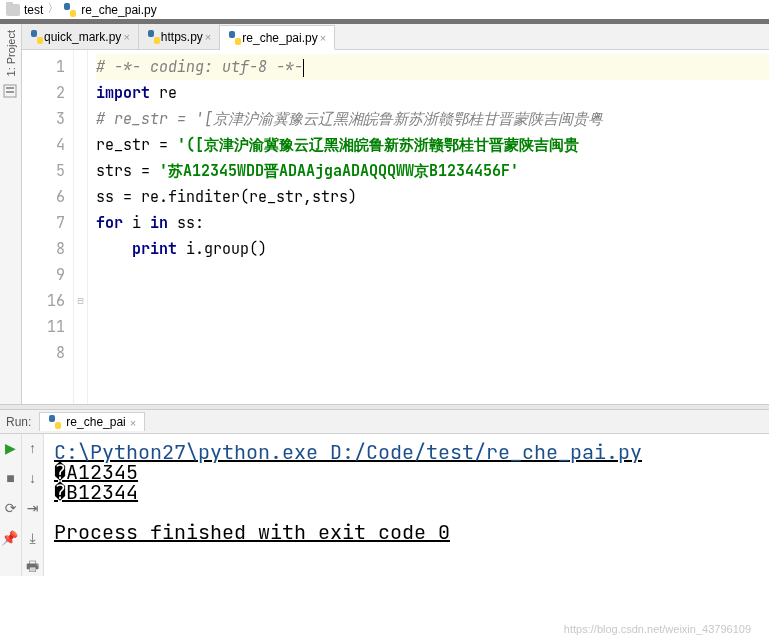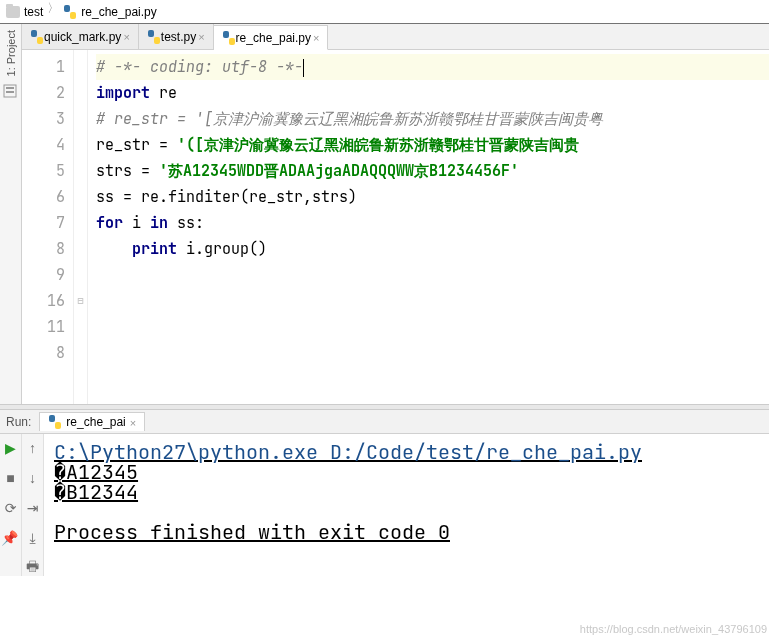--- a/index.html
+++ b/index.html
@@ -1,18 +1,18 @@
 <!DOCTYPE html>
 <html><head>
 <meta charset="utf-8">
 <style>
 * { margin: 0; padding: 0; box-sizing: border-box; }
 body { font-family: "Segoe UI", Arial, sans-serif; font-size: 12px; background: #fff; color: #000; width: 769px; height: 639px; overflow: hidden; }
 
-.breadcrumb { display: flex; height: 24px; padding: 0 6px; background: #fff; border-bottom: 1px solid #737373; }
+.breadcrumb { display: flex; height: 24px; padding: 0 6px; background: #fff; border-bottom: 5px solid #737373; }
 .breadcrumb .chev { color: #888; margin: 0 4px; }
 .breadcrumb .item { display: flex; align-items: center; gap: 4px; }
 
 .icon-folder { width: 14px; height: 12px; background: #d0d0d0; border-radius: 2px; display: inline-block; position: relative; }
 .icon-folder::before { content:""; position:absolute; top:-2px; left:0; width:7px; height:3px; background:#d0d0d0; border-radius:1px 1px 0 0;}
 .icon-pyfile { width:14px; height:14px; display:inline-flex; align-items:center; justify-content:center; }
 
 .main-row { display: flex; height: 380px; }
 .left-strip { width: 22px; background: #f5f5f5; border-right: 1px solid #d0d0d0; display:flex; flex-direction:column; align-items:center; padding-top:6px; gap:8px;}
 .left-strip .vlabel { writing-mode: vertical-rl; transform: rotate(180deg); font-size:11px; color:#555; }
@@ -43,21 +43,21 @@
 .run-tab { display:flex; align-items:flex-end; gap:4px; background:#fff; border:1px solid #d0d0d0; border-bottom:none; padding:2px 8px; }
 .run-tab .close { color:#999; font-size:11px; }
 
 .run-body { display:flex; flex:1; }
 .run-tools-a { width:22px; background:#f5f5f5; border-right:1px solid #e0e0e0; display:flex; flex-direction:column; align-items:center; padding-top:6px; gap:14px;}
 .run-tools-b { width:22px; background:#f5f5f5; border-right:1px solid #e0e0e0; display:flex; flex-direction:column; align-items:center; padding-top:6px; gap:14px;}
 .tool-ico { width:16px; height:16px; display:flex; align-items:center; justify-content:center; color:#6e6e6e; font-size:14px; cursor:pointer;}
 .tool-ico.green { color:#2b9b2b; }
 .console { flex:1; padding:8px 10px; font-family:"JetBrains Mono","Consolas",monospace; font-size:20px; line-height:20px; white-space:pre; color:#000;text-decoration:underline; }
 .console .cmd { color:#1c4f8b; }
-.watermark { position:absolute; right:2px; bottom:4px; color:#c8c8c8; font-size:11px; }
+.watermark { position:absolute; right:18px; bottom:4px; color:#c8c8c8; font-size:11px; }
 </style>
 </head>
 <body>
 
 <div class="breadcrumb">
   <span class="item">
     <span class="icon-folder"></span>
     <span>test</span>
   </span>
   <span class="chev">〉</span>
@@ -96,21 +96,21 @@
           <span>quick_mark.py</span>
           <span class="close">×</span>
         </div>
         <div class="tab">
           <span class="icon-pyfile">
             <svg width="14" height="14" viewBox="0 0 14 14">
               <rect x="1" y="0" width="6" height="7" rx="2" fill="#3572A5"></rect>
               <rect x="7" y="7" width="6" height="7" rx="2" fill="#FFD43B"></rect>
             </svg>
           </span>
-          <span>test.py</span>
+          <span>https.py</span>
           <span class="close">×</span>
         </div>
         <div class="tab active">
           <span class="icon-pyfile">
             <svg width="14" height="14" viewBox="0 0 14 14">
               <rect x="1" y="0" width="6" height="7" rx="2" fill="#3572A5"></rect>
               <rect x="7" y="7" width="6" height="7" rx="2" fill="#FFD43B"></rect>
             </svg>
           </span>
           <span>re_che_pai.py</span>

